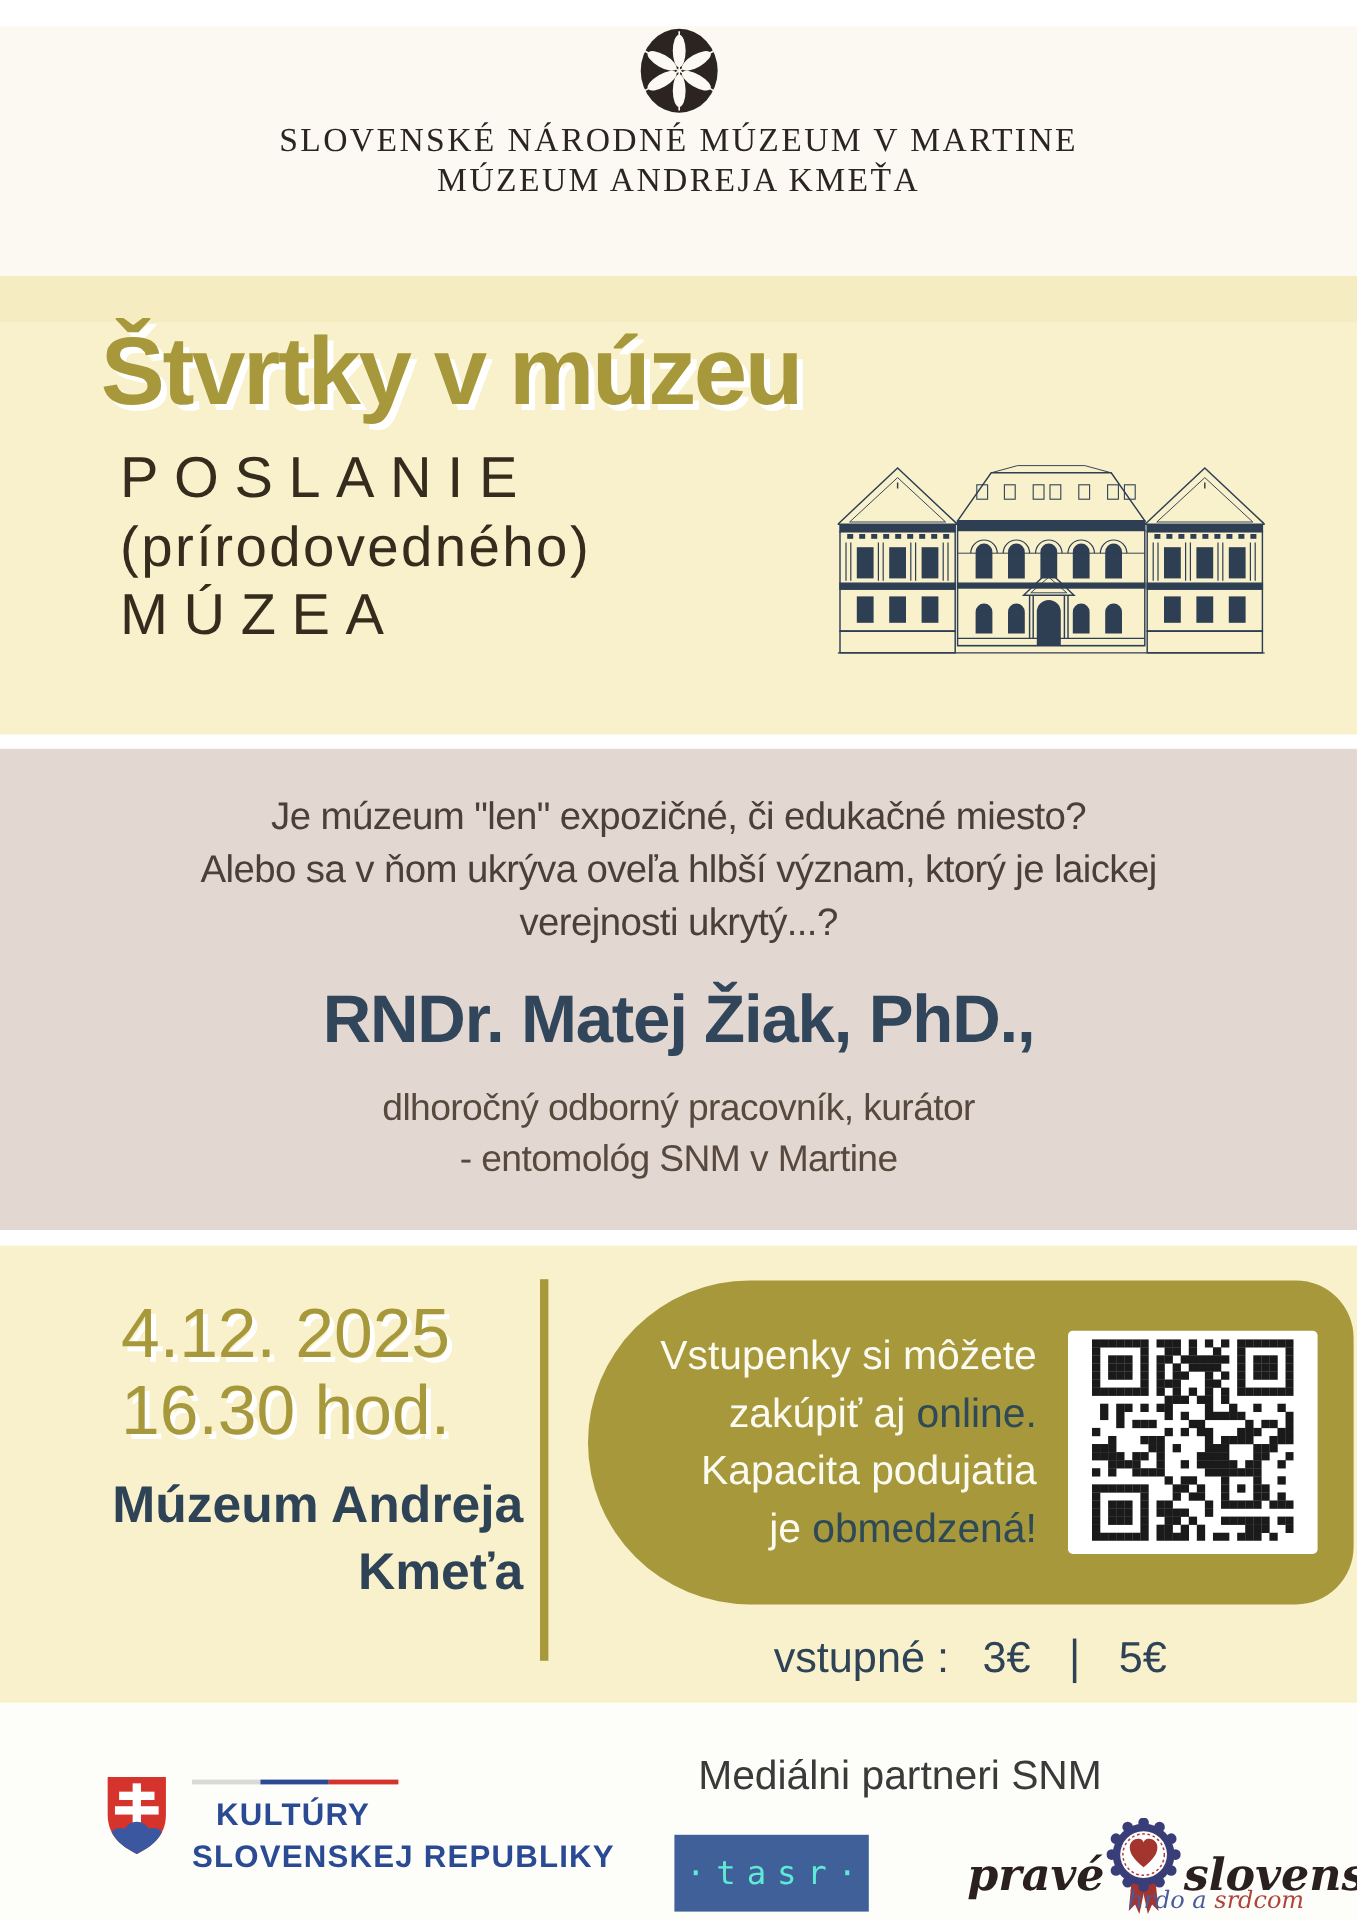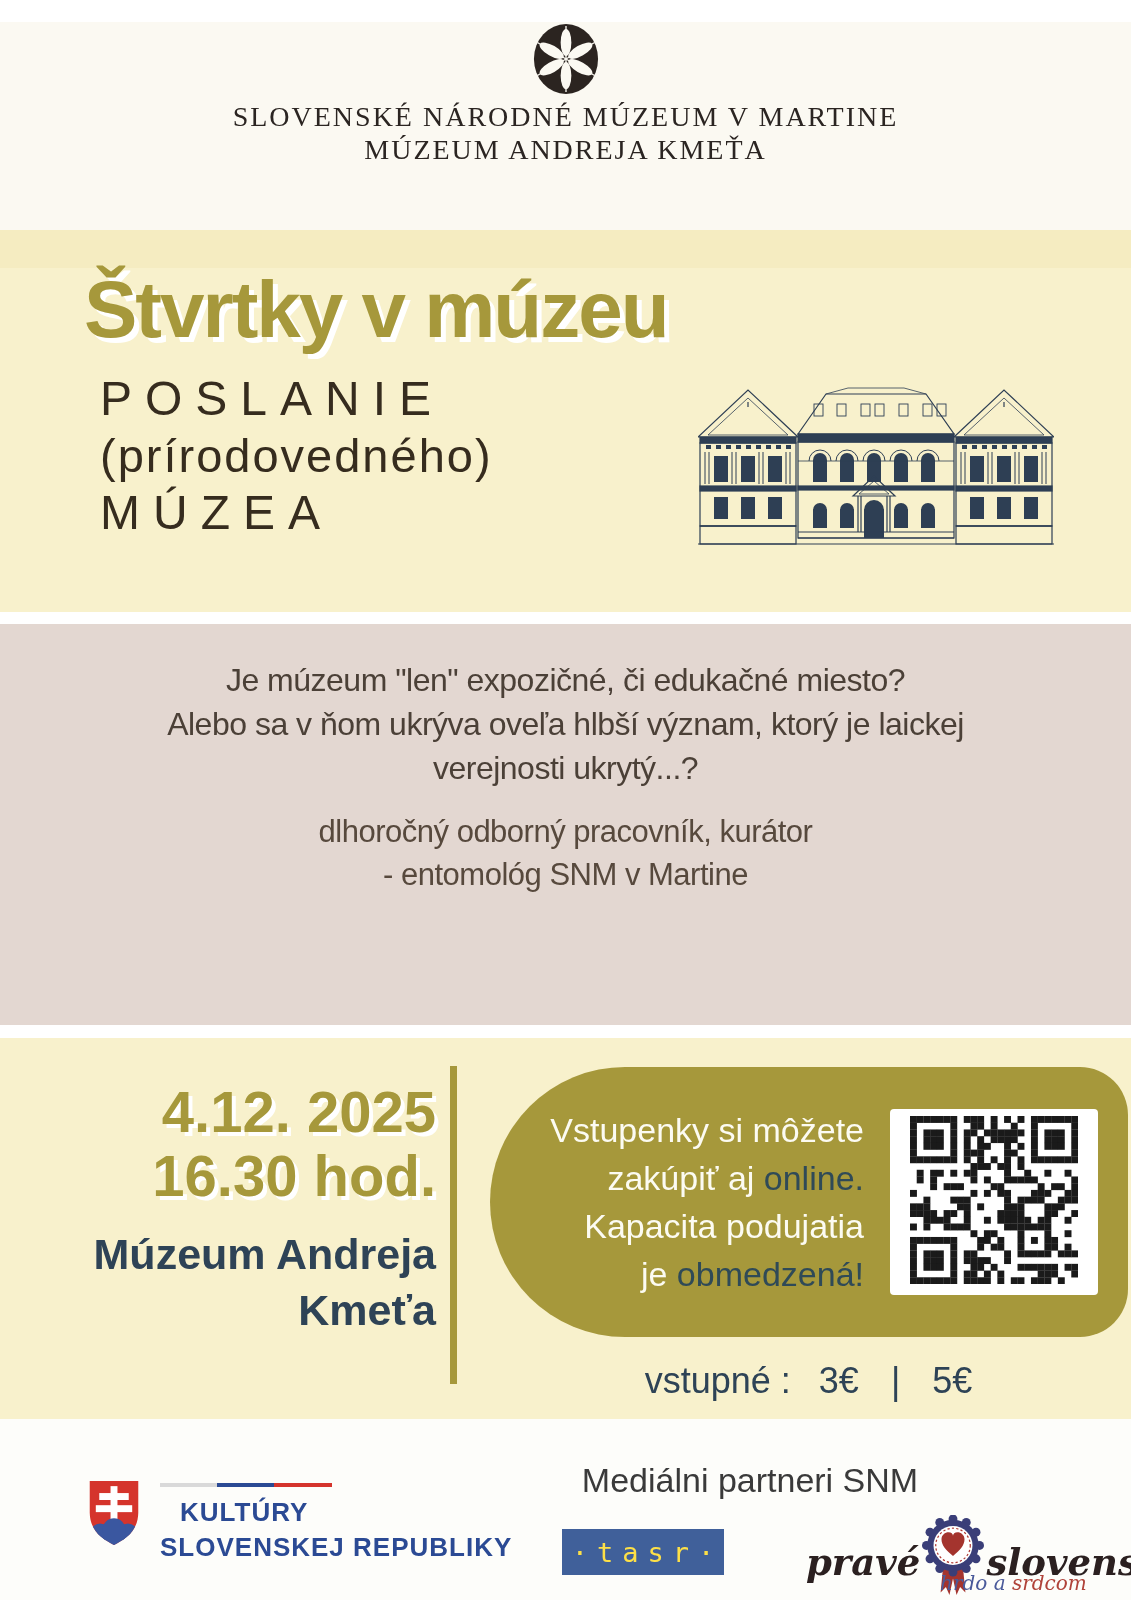--- a/index.html
+++ b/index.html
@@ -23,22 +23,22 @@
   .gapA{height:12px;background:#ffffff;}
   .gapB{height:13px;background:#ffffff;}
   
   .band2{height:401px;background:#e3d7d1;text-align:center;}
   .question{padding-top:34px;font-size:32px;color:#4b4037;line-height:44px;letter-spacing:-0.5px;}
   .speaker-name{margin-top:26px;font-size:56px;font-weight:bold;color:#31465a;letter-spacing:-1px;}
   .speaker-role{margin-top:20px;font-size:31px;color:#57493d;line-height:43px;letter-spacing:-0.5px;}
   
   .band3{position:relative;height:381px;background:#f8f1cc;}
   .date-block{position:absolute;left:40px;top:42px;width:396px;text-align:right;}
-  .date-line{font-size:58px;font-weight:bold;color:#a6983b;line-height:64px;
-             text-shadow:4px 4px 0 #ffffff;white-space:nowrap;}
+  .date-line{font-size:58px;font-weight:normal;color:#a6983b;line-height:64px;
+             text-shadow:4px 4px 0 #ffffff;white-space:nowrap;text-align:center;}
   .venue-line{font-size:43px;font-weight:bold;color:#2e4356;line-height:56px;}
   .venue-wrap{margin-top:18px;}
   .divider{position:absolute;left:450px;top:28px;width:7px;height:318px;background:#a6983b;}
   .pill{position:absolute;left:490px;right:3px;top:29px;height:270px;background:#a6983b;
         border-radius:135px 48px 48px 135px;display:flex;align-items:center;}
   .tickets-text{flex:1;text-align:right;font-size:34px;line-height:48px;color:#fcfbf2;
                 padding-left:52px;white-space:nowrap;}
   .accent{color:#2f4a57;}
   .qr-box{width:208px;height:186px;background:#ffffff;border-radius:4px;margin:0 30px 0 26px;
           display:flex;align-items:center;justify-content:center;flex:0 0 auto;}
@@ -55,22 +55,22 @@
   .min1{font-size:23px;font-weight:bold;letter-spacing:2px;}
   .tricolor{display:flex;height:4px;margin-top:6px;width:172px;}
   .tricolor span{height:4px;}
   .tc1{width:33%;background:#d9d9d9;}
   .tc2{width:33%;background:#2b4a94;}
   .tc3{width:34%;background:#d5342c;}
   .min2{font-size:26px;font-weight:bold;letter-spacing:1px;margin-top:10px;margin-left:20px;}
   .min3{font-size:26px;font-weight:bold;letter-spacing:1px;margin-top:4px;}
   .partners-h{position:absolute;left:520px;top:42px;width:460px;text-align:center;
               font-size:34px;color:#3a3a3a;}
-  .tasr{position:absolute;left:562px;top:110px;width:162px;height:46px;background:#40609a;
-        color:#fde047;display:flex;align-items:center;justify-content:center;
+  .tasr{position:absolute;left:562px;top:110px;width:162px;height:64px;background:#40609a;
+        color:#5eead4;display:flex;align-items:center;justify-content:center;
         font-family:"DejaVu Sans Mono",monospace;font-size:27px;letter-spacing:9px;
         padding-left:9px;box-sizing:border-box;}
   .prave{position:absolute;left:806px;top:96px;display:flex;align-items:center;
          font-family:"DejaVu Serif",serif;font-style:italic;font-weight:bold;
          font-size:37px;color:#2b2020;}
   .prave .badge{margin:0 2px;}
   .prave-tag{position:absolute;left:940px;top:152px;font-family:"DejaVu Serif",serif;
              font-style:italic;font-size:20px;}
   .tag-blue{color:#4a5a9a;}
   .tag-red{color:#b0433a;}
@@ -248,20 +248,21 @@
   </div>
 
   <div class="gapA"></div>
 
   <div class="band2">
     <div class="question">
       <div>Je múzeum "len" expozičné, či edukačné miesto?</div>
       <div>Alebo sa v ňom ukrýva oveľa hlbší význam, ktorý je laickej</div>
       <div>verejnosti ukrytý...?</div>
     </div>
+    <div class="speaker-name">RNDr. Matej Žiak, PhD.,</div>
     <div class="speaker-role">
       <div>dlhoročný odborný pracovník, kurátor</div>
       <div>- entomológ SNM v Martine</div>
     </div>
   </div>
 
   <div class="gapB"></div>
 
   <div class="band3">
     <div class="date-block">

